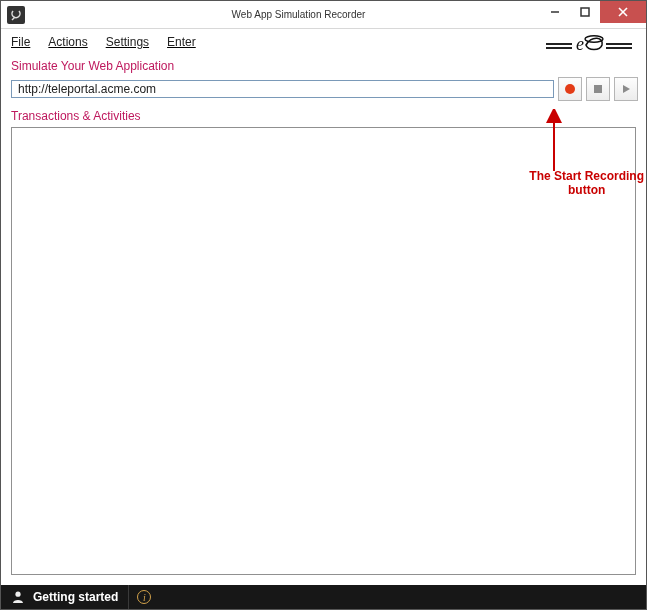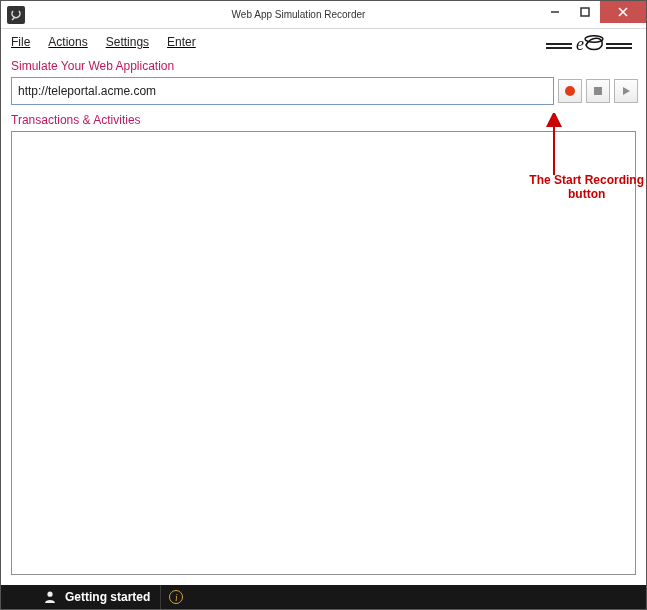--- a/index.html
+++ b/index.html
@@ -82,21 +82,21 @@
   }
   
   .url-row {
     display: flex;
     align-items: center;
     padding: 0 8px 6px 10px;
     gap: 4px;
   }
   .url-input {
     flex: 1;
-    height: 28px;
+    height: 18px;
     border: 1px solid #7a99b8;
     padding: 2px 6px;
     font-size: 12px;
     font-family: inherit;
     color: #222;
     outline: none;
   }
   .ctrl-btn {
     width: 24px; height: 24px;
     border: 1px solid #b5b5b5;
@@ -132,21 +132,20 @@
     white-space: nowrap;
   }
   
   .statusbar {
     height: 24px;
     background: #171717;
     color: #fff;
     display: flex;
     align-items: center;
     font-size: 12px;
-    padding-left: 32px;
   }
   .status-left {
     display: flex; align-items: center;
     gap: 8px;
     padding: 0 10px;
     font-weight: bold;
   }
   .status-left svg { display:block; }
   .status-right {
     flex: 1;

